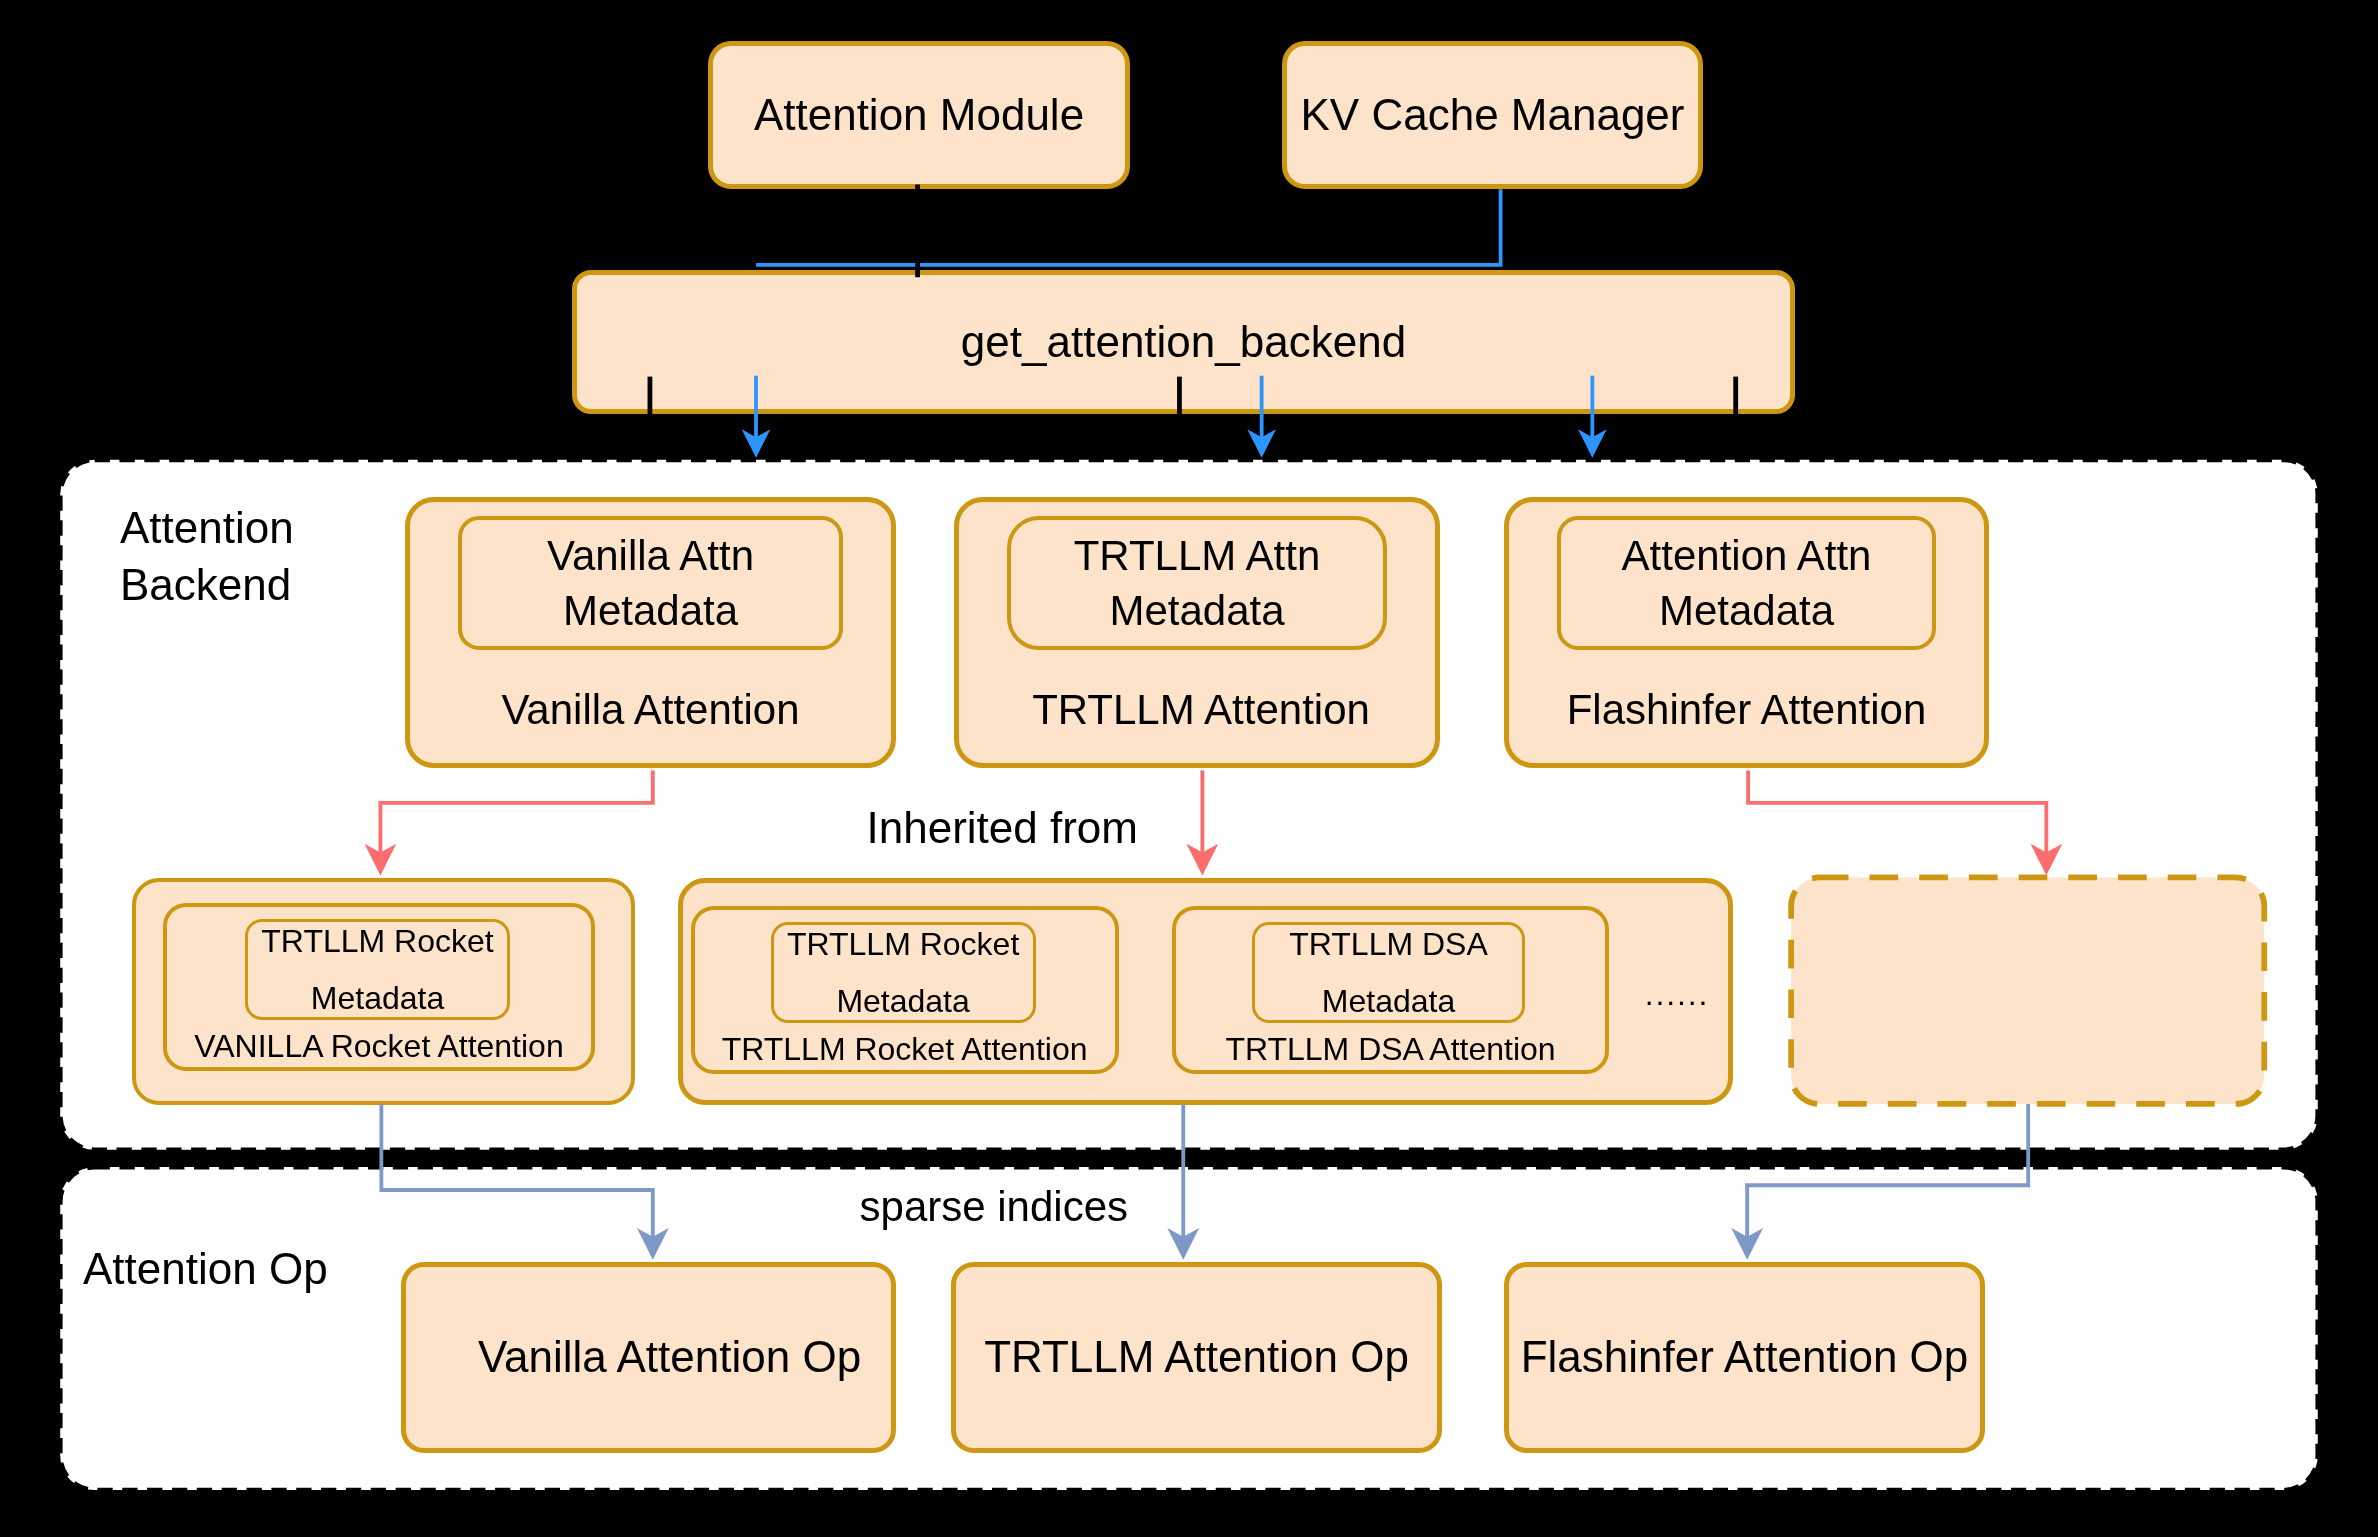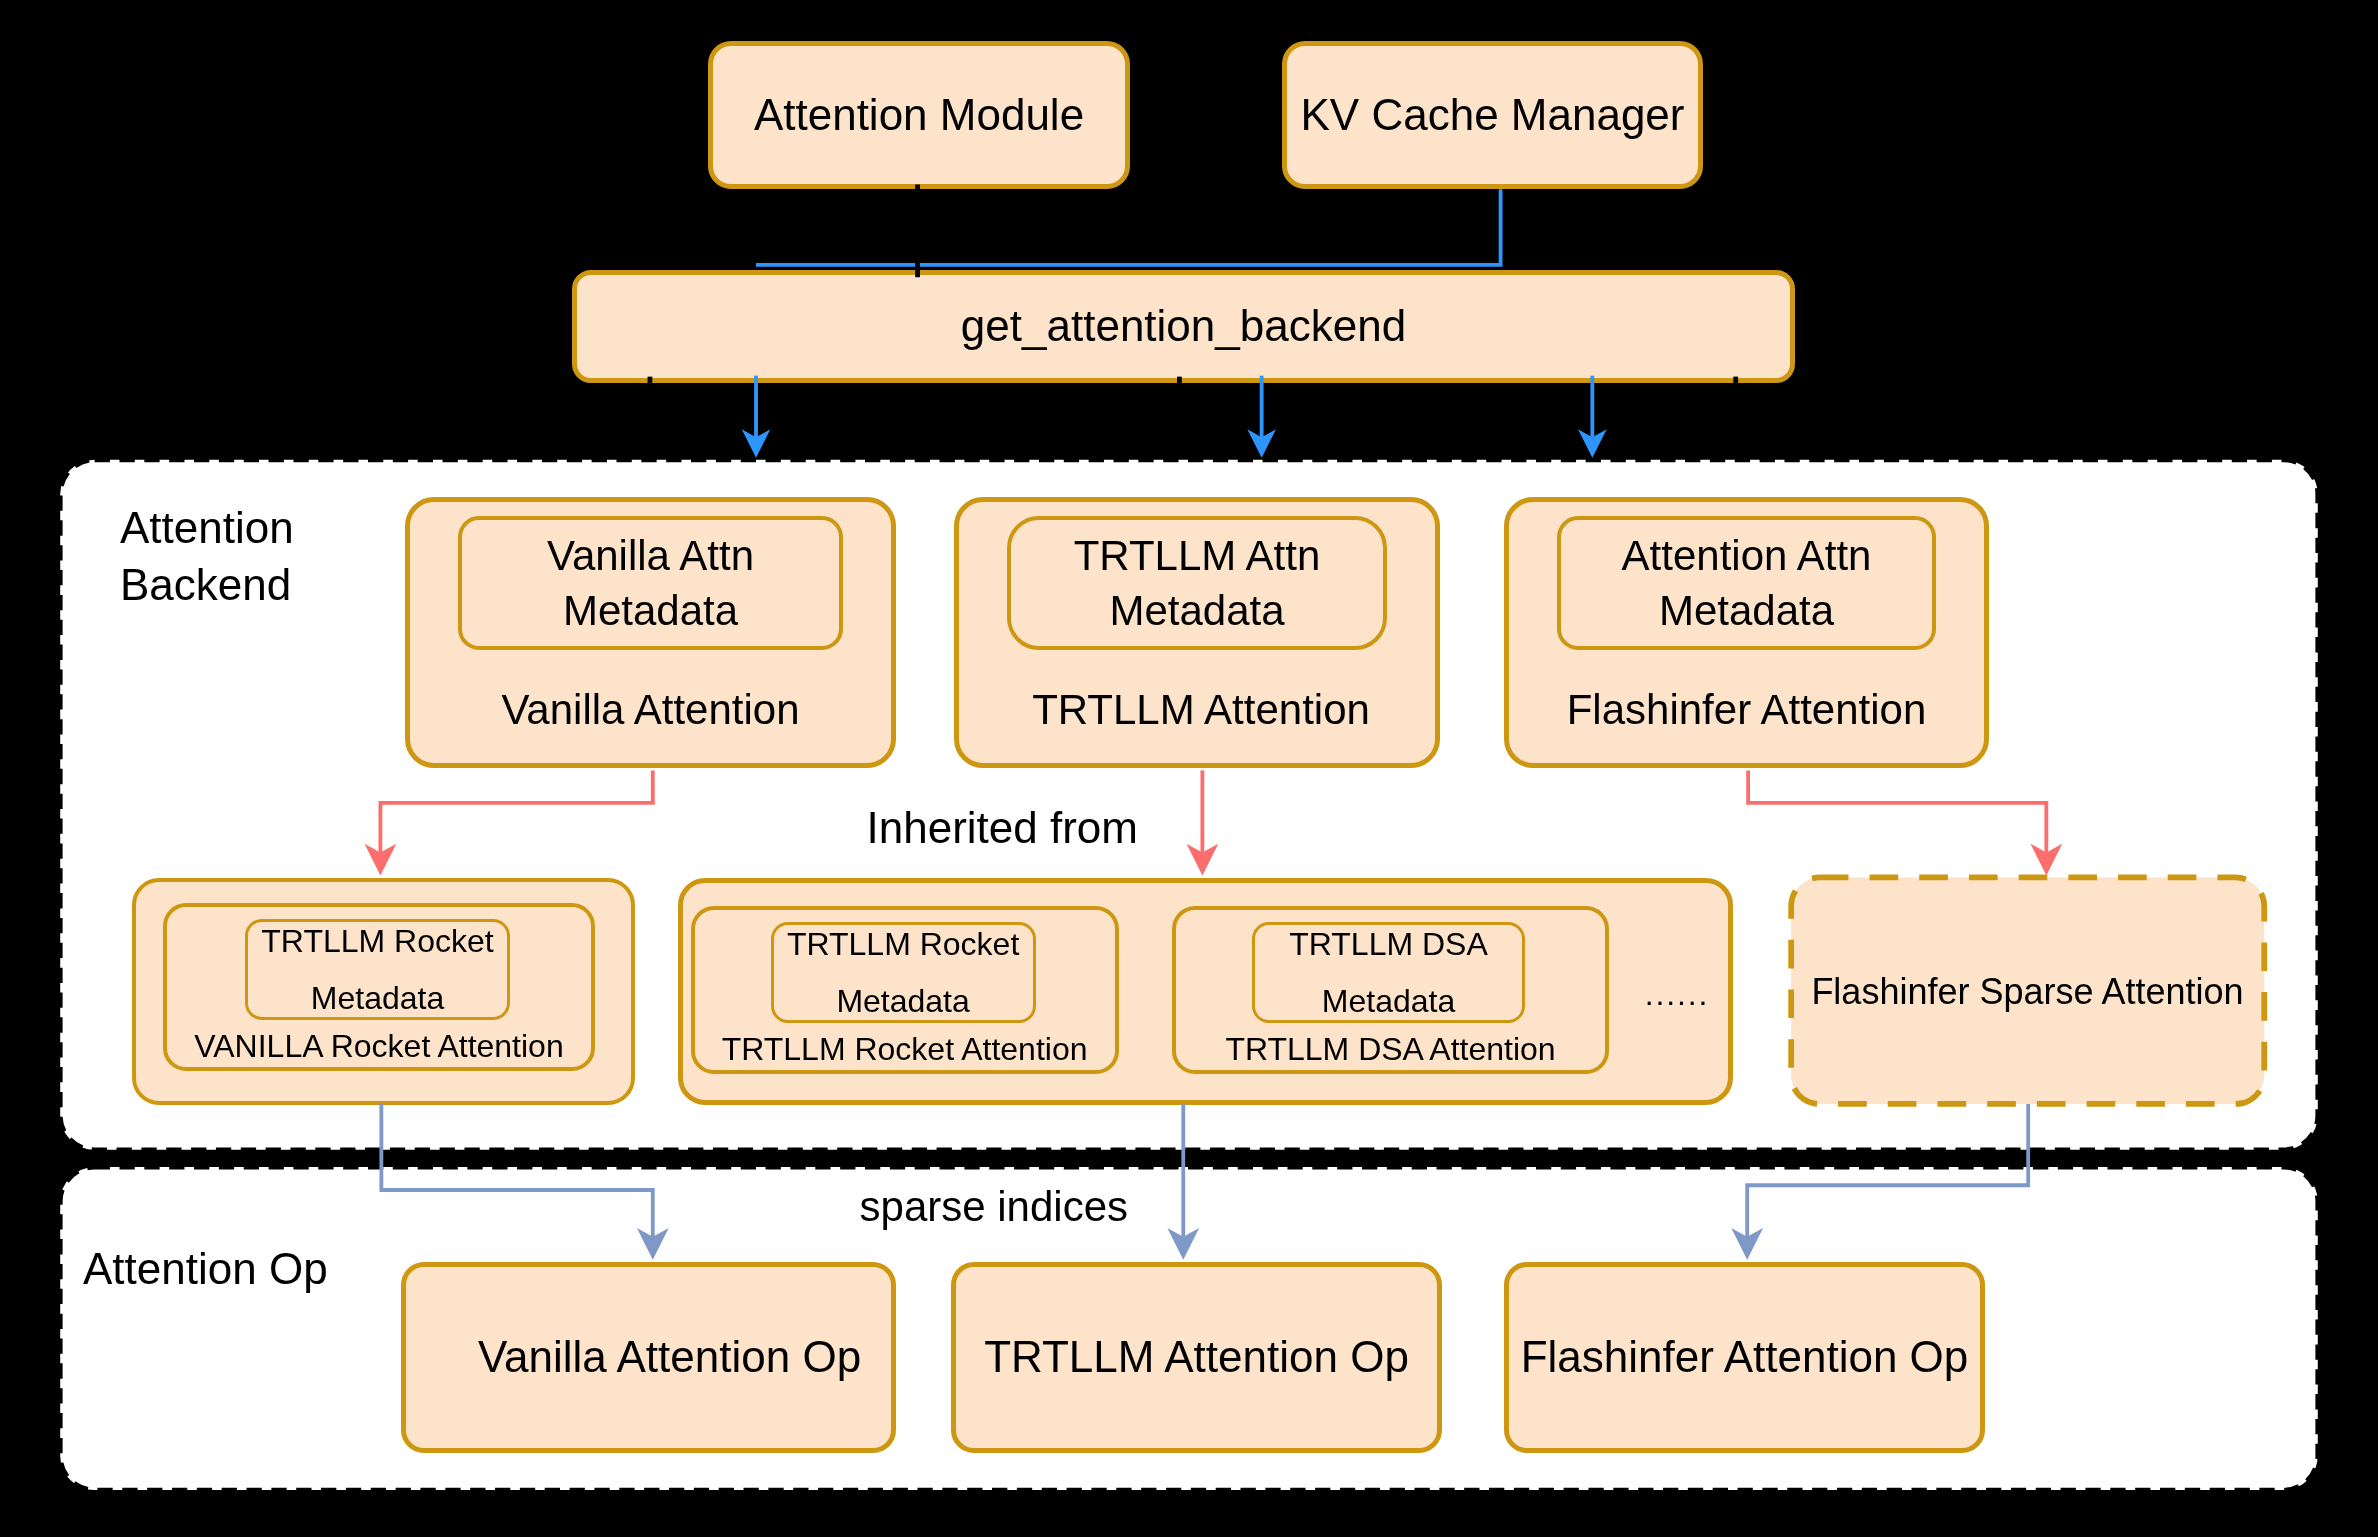--- a/index.html
+++ b/index.html
@@ -64,21 +64,21 @@
     <rect class="panel-rect" x="63" y="1221" width="2362" height="338" rx="36"></rect>
     <rect class="sparse-rect" x="1874" y="918" width="495" height="237" rx="30"></rect>
   </svg>
 
   <div class="abs gbox" style="left:708px;top:41px;width:422px;height:148px;border-radius:23px;">
     <span>Attention Module</span>
   </div>
   <div class="abs gbox" style="left:1282px;top:41px;width:421px;height:148px;border-radius:23px;">
     <span>KV Cache Manager</span>
   </div>
-  <div class="abs gbox" style="left:572px;top:270px;width:1223px;height:113px;border-radius:19px;">
+  <div class="abs gbox" style="left:572px;top:270px;width:1223px;height:144px;border-radius:19px;">
     <span>get_attention_backend</span>
   </div>
 
   <div class="panel-label" style="left:120px;top:499px;">
     <div>Attention</div>
     <div>Backend</div>
   </div>
 
   <div class="abs gbox" style="left:405px;top:497px;width:491px;height:271px;border-radius:29px;">
     <div class="abs gbox-inner" style="left:48px;right:48px;top:14.3px;height:134px;">
@@ -127,23 +127,20 @@
     <div class="abs gbox-inner" style="left:489px;top:23px;width:437px;height:168px;border-radius:23px;">
       <div class="abs gbox-inner" style="left:76px;top:11.5px;width:273px;height:101px;border-width:3.8px;border-radius:17px;gap:17px;">
         <div class="small-txt">TRTLLM DSA</div>
         <div class="small-txt">Metadata</div>
       </div>
       <div class="box-label small-txt" style="top:119px;">TRTLLM DSA Attention</div>
     </div>
     <div class="abs small-txt" style="left:946px;top:91px;width:96px;text-align:center;letter-spacing:1.9px;">......</div>
   </div>
 
-  <div class="abs" style="left:1791px;top:878px;width:473px;height:227px;z-index:2;display:flex;align-items:center;justify-content:center;text-align:center;font-size:36px;white-space:nowrap;">
-    <span>Flashinfer Sparse Attention</span>
-  </div>
 
   <div class="panel-label" style="left:83px;top:1240px;">Attention Op</div>
 
   <div class="annot" style="left:841px;top:1183px;width:287px;font-size:42px;">sparse indices</div>
 
   <div class="abs gbox" style="left:401px;top:1262px;width:495px;height:191px;border-radius:23px;padding-left:42px;">
     <span>Vanilla Attention Op</span>
   </div>
   <div class="abs gbox" style="left:951px;top:1262px;width:491px;height:191px;border-radius:23px;">
     <span>TRTLLM Attention Op</span>

